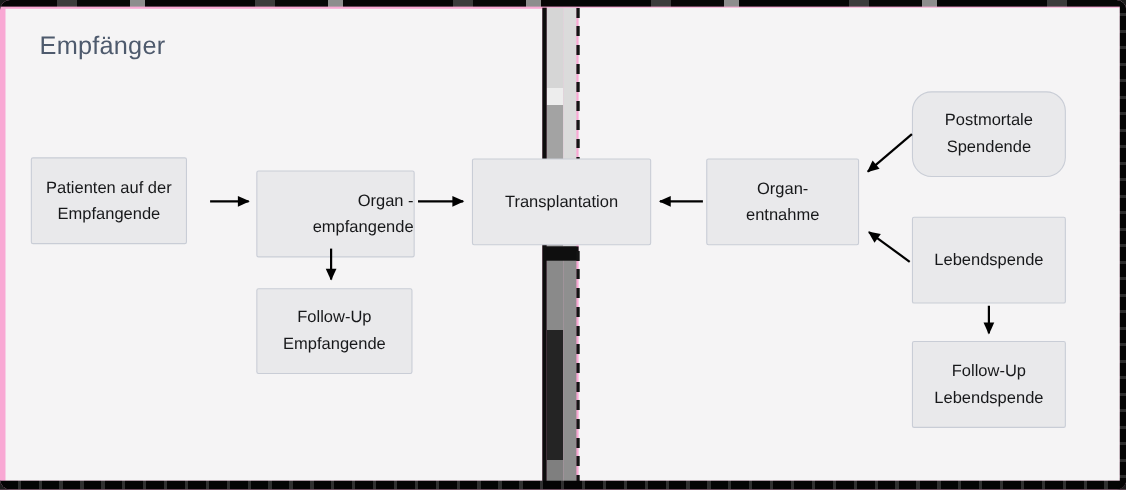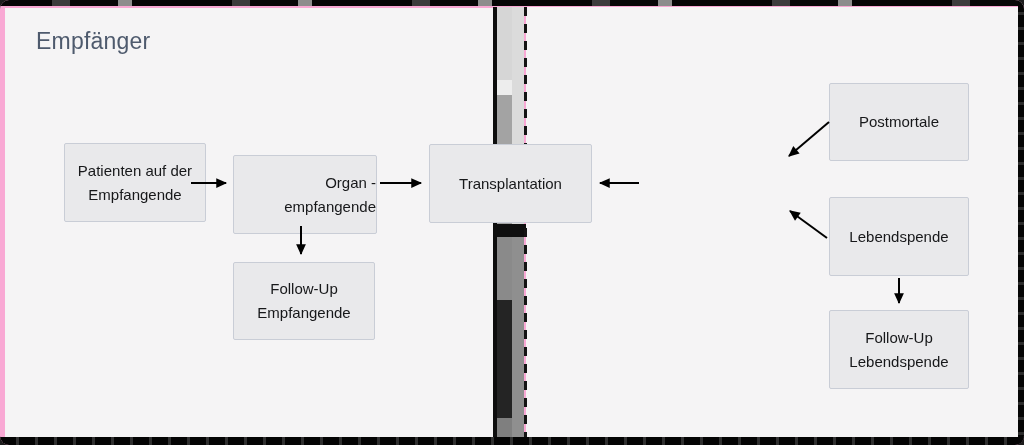--- a/index.html
+++ b/index.html
@@ -21,26 +21,26 @@
   #title-right { left:563px; top:28px; }
 
   
   .node {
     position:absolute; box-sizing:border-box;
     background:#e9e9eb; border:1px solid #c9cdd6; border-radius:2px;
     display:flex; flex-direction:column; align-items:center; justify-content:center;
     font-size:15px; line-height:24px; color:#17181a; text-align:center;
     z-index:5; white-space:nowrap;
   }
-  #node-warteliste           { left:64px;  top:143px; width:142px; height:79px;align-items:center; }
+  #node-warteliste           { left:28px;  top:143px; width:142px; height:79px;align-items:center; }
   #node-organ-empfangende    { left:233px; top:155px; width:144px; height:79px;align-items:flex-end; }
   #node-transplantation      { left:429px; top:144px; width:163px; height:79px;justify-content:center; }
   #node-followup-empfangende { left:233px; top:262px; width:142px; height:78px; }
   #node-organ-entnahme       { left:642px; top:144px; width:139px; height:79px; }
-  #node-postmortale          { left:829px; top:83px;  width:140px; height:78px; }
+  #node-postmortale          { left:829px; top:83px;  width:140px; height:78px;border-radius:18px; }
   #node-lebendspende         { left:829px; top:197px; width:140px; height:79px; }
   #node-followup-lebendspende{ left:829px; top:310px; width:140px; height:79px; }
 
   
   .seam { position:absolute; z-index:2; }
   #seam-line  { left:493px; top:7px; width:4px; height:431px; background:#0d0d0d; z-index:3; }
   #seam-col-a {
     left:497px; top:7px; width:15px; height:431px;
     background:linear-gradient(180deg,
       #d6d6d6 0px,   #d6d6d6 73px,
@@ -111,23 +111,28 @@
 
   <div class="node" id="node-transplantation">
     <span>Transplantation</span>
   </div>
 
   <div class="node" id="node-followup-empfangende">
     <span>Follow-Up</span>
     <span>Empfangende</span>
   </div>
 
+  <div class="node" id="node-organ-entnahme">
+    <span>Organ-</span>
+    <span>entnahme</span>
+  </div>
 
   <div class="node" id="node-postmortale">
     <span>Postmortale</span>
+    <span>Spendende</span>
   </div>
 
   <div class="node" id="node-lebendspende">
     <span>Lebendspende</span>
   </div>
 
   <div class="node" id="node-followup-lebendspende">
     <span>Follow-Up</span>
     <span>Lebendspende</span>
   </div>

